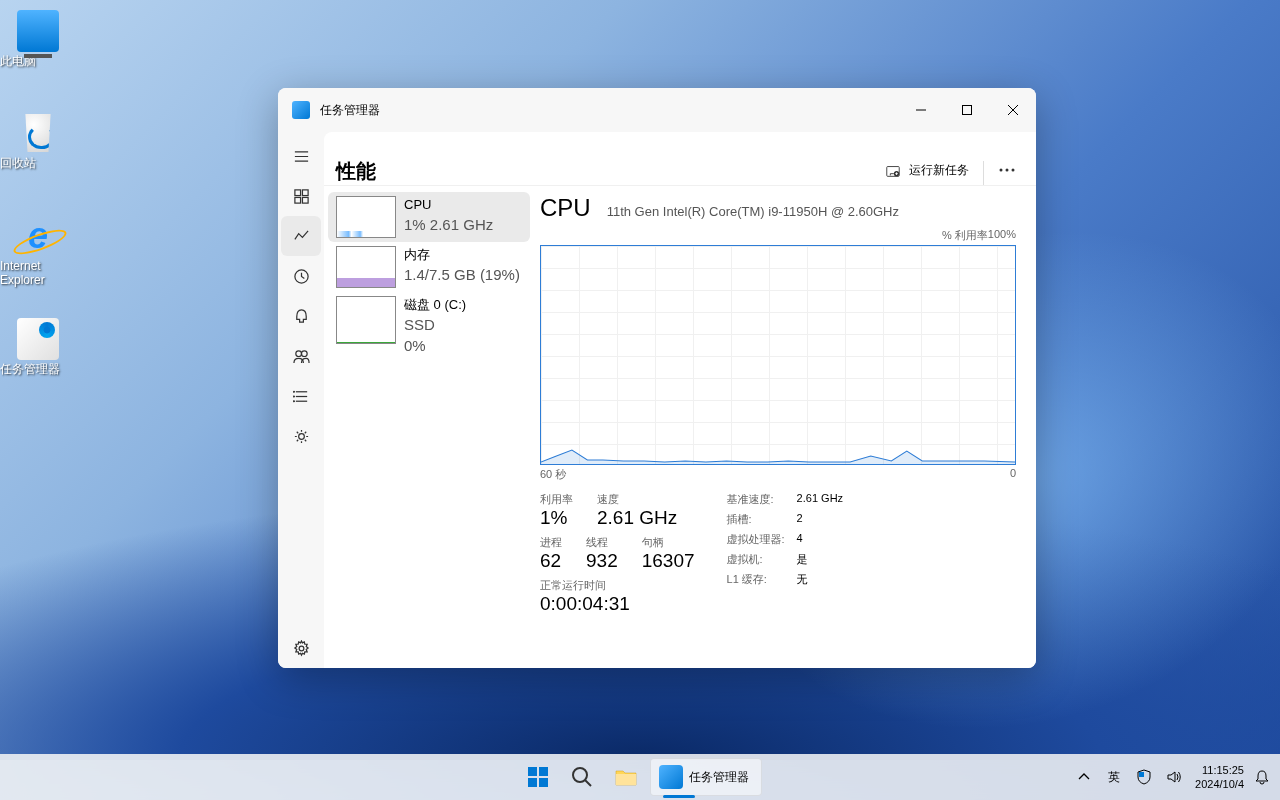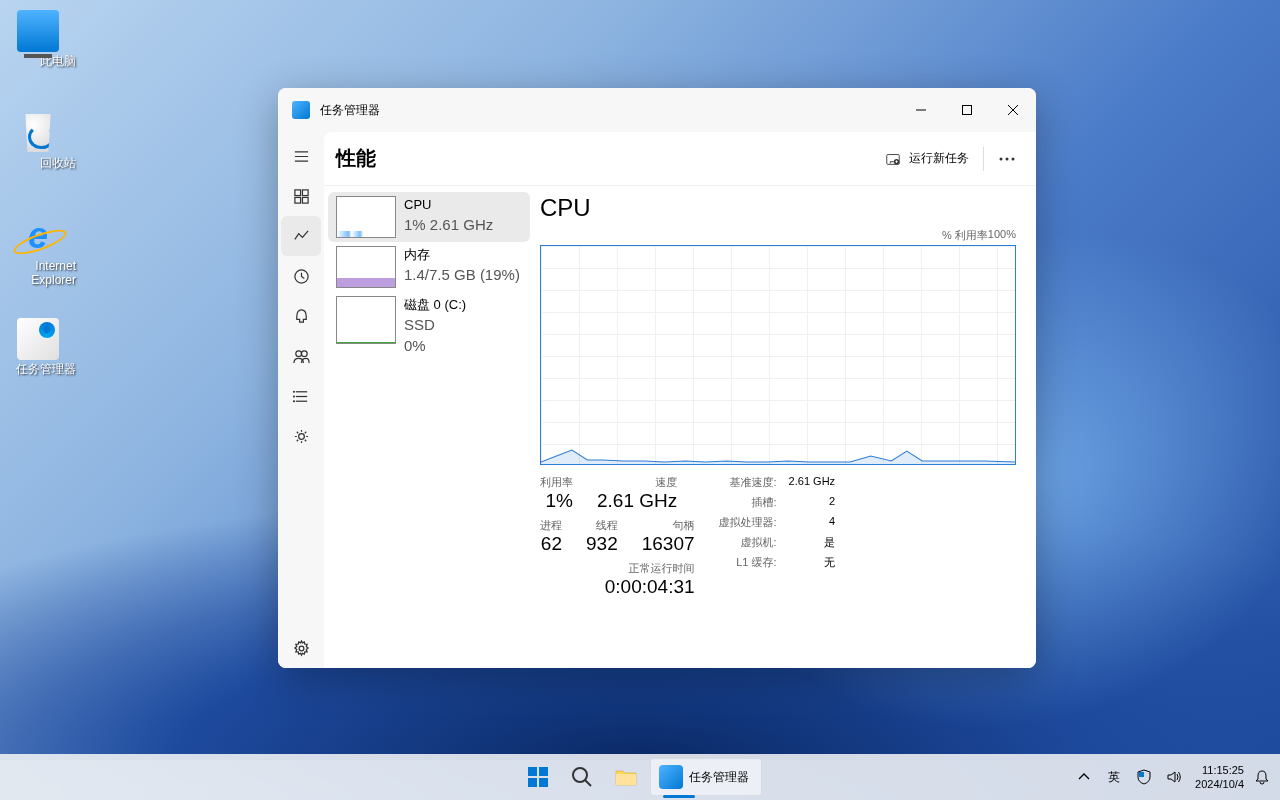--- a/index.html
+++ b/index.html
@@ -1,21 +1,21 @@
 <!DOCTYPE html>
 <html><head>
 <meta charset="utf-8">
 <style>
   * { box-sizing: border-box; margin: 0; padding: 0; font-family: "Segoe UI", "Microsoft YaHei", sans-serif; }
   body { width: 1280px; height: 800px; overflow: hidden; position: relative; background: #a8c8e8; }
   .wallpaper { position: absolute; inset: 0; background: linear-gradient(135deg, #b8d4f0 0%, #8db4e0 30%, #4a7bc8 60%, #1e4a9e 100%); }
   .wallpaper::before { content: ""; position: absolute; left: 0; bottom: 40px; width: 100%; height: 70%; background: radial-gradient(ellipse 120% 80% at 50% 100%, #0a2966 0%, #1e4a9e 30%, transparent 60%); }
   .wallpaper::after { content:""; position:absolute; left:40%; bottom:10%; width:80%; height:60%; background: radial-gradient(ellipse 60% 100% at 50% 50%, rgba(140,200,255,0.6) 0%, transparent 50%); border-radius:50%; transform:rotate(-20deg); }
   
-  .desktop-icon { position: absolute; width: 76px; text-align: right; cursor: pointer; }
+  .desktop-icon { position: absolute; width: 76px; text-align: left; cursor: pointer; }
   .desktop-icon .di-img { width: 42px; height: 42px; margin: 0 auto 2px; }
   .desktop-icon .di-label { color: #fff; font-size: 12px; text-shadow: 1px 1px 2px rgba(0,0,0,0.8); line-height: 1.2; }
   
   .di-pc { left: 0; top: 10px; }
   .di-recycle { left: 0; top: 112px; }
   .di-ie { left: 0; top: 215px; }
   .di-cpanel { left: 0; top: 318px; }
   
   .di-pc .di-img { background: linear-gradient(180deg, #4fb3ff, #0078d4); border-radius: 4px; position: relative; }
   .di-pc .di-img::after { content:""; position:absolute; left:50%; bottom:-6px; transform:translateX(-50%); width:28px; height:4px; background:#555; }
@@ -38,21 +38,21 @@
   
   .content { flex:1; display:flex; overflow:hidden;}
   
   .navrail { width: 46px; background:#f7f7f7; display:flex; flex-direction:column; align-items:center; padding-top:4px;}
   .nr-btn { width: 40px; height: 40px; display:flex; align-items:center; justify-content:center; border-radius:6px; cursor:pointer; color:#333;}
   .nr-btn.active { background:#eaeaea;}
   .nr-btn svg { width: 17px; height: 17px; stroke:currentColor; fill:none; stroke-width:1.3;}
   .nr-spacer { flex:1;}
   
   .main { flex:1; display:flex; flex-direction:column; background:#fff; border-top-left-radius:8px; overflow:hidden;}
-  .pageheader { height: 54px; display:flex; align-items:center; padding:0 12px; border-bottom:1px solid #f0f0f0;}
+  .pageheader { height: 54px; display:flex; align-items:flex-end; padding:0 12px; border-bottom:1px solid #f0f0f0;}
   .ph-title { font-size: 20px; font-weight:600; color:#000;}
   .ph-spacer { flex:1;}
   .ph-newtask { display:flex; align-items:center; gap:8px; font-size:12px; padding:6px 8px; border-radius:4px; cursor:pointer;}
   .ph-newtask svg{width:16px;height:16px;}
   .ph-divider{width:1px;height:24px;background:#ddd;margin:0 6px;}
   .ph-more { width:34px; height:30px; display:flex; align-items:center; justify-content:center; cursor:pointer; border-radius:4px;}
   
   .split { flex:1; display:flex;}
   
   .perf-list { width: 210px; padding: 6px 4px; display:flex; flex-direction:column;}
@@ -73,21 +73,21 @@
   .pd-header { display:flex; align-items:baseline; gap:16px; margin-bottom:2px;}
   .pd-h-big { font-size: 24px; font-weight:400;}
   .pd-h-model { font-size: 13px; color:#555; white-space:nowrap;}
   .pd-chartlabels { display:flex; justify-content:flex-end; font-size:11px; color:#666; margin-top:4px;}
   .pd-chart { height: 220px; border:1px solid #2e7dd6; background:#fff; position:relative; margin-top:2px;}
   .pd-chart-grid { position:absolute; inset:0; background-image: linear-gradient(to right, #f0f0f0 1px, transparent 1px), linear-gradient(to bottom, #f0f0f0 1px, transparent 1px); background-size: 38px 22px;}
   .pd-chart-line { position:absolute; left:0; right:0; bottom:0; height:20px;}
   .pd-chart-line svg{width:100%;height:100%;}
   .pd-chart-xaxis { display:flex; justify-content:space-between; font-size:11px; color:#666; margin-top:2px;}
   
-  .pd-stats { display:flex; gap:24px; margin-top:10px; flex-wrap:wrap;text-align:right;}
+  .pd-stats { display:flex; gap:32px; margin-top:10px; flex-wrap:wrap;}
   .pd-col { display:flex; flex-direction:column; gap:6px;}
   .pd-bigstats { display:flex; gap:24px;}
   .pd-stat .lab { font-size:11px; color:#666;}
   .pd-stat .val { font-size:19px; color:#000;}
   .pd-rightcol { display:grid; grid-template-columns:auto auto; column-gap:12px; row-gap:5px; font-size:11px; align-content:start;}
   .pd-rightcol .rl { color:#666;}
   .pd-rightcol .rv { color:#000;}
   .pd-uptime { }
   .pd-uptime .lab{font-size:11px;color:#666;}
   .pd-uptime .val{font-size:19px;}
@@ -263,33 +263,38 @@
             <div class="pi-text">
               <div class="pi-name">磁盘 0 (C:)</div>
               <div class="pi-sub">SSD</div>
               <div class="pi-sub">0%</div>
             </div>
           </div>
         </div>
         <div class="perf-detail">
           <div class="pd-header">
             <div class="pd-h-big">CPU</div>
+            <div class="pd-h-model">11th Gen Intel(R) Core(TM) i9-11950H @ 2.60GHz</div>
           </div>
           <div class="pd-chartlabels">
             <span>% 利用率</span>
             <span>100%</span>
           </div>
           <div class="pd-chart">
             <div class="pd-chart-grid"></div>
             <div class="pd-chart-line">
               <svg viewBox="0 0 460 20" preserveAspectRatio="none">
                 <polyline points="0,18 15,12 30,6 45,16 60,16 80,17 100,17 120,18 140,17 160,18 180,17 200,18 220,18 240,17 260,18 280,18 300,18 320,12 340,17 355,7 370,17 400,17 430,17 460,18" fill="none" stroke="#2e7dd6" stroke-width="1"></polyline>
                 <polyline points="0,18 15,12 30,6 45,16 60,16 80,17 100,17 120,18 140,17 160,18 180,17 200,18 220,18 240,17 260,18 280,18 300,18 320,12 340,17 355,7 370,17 400,17 430,17 460,18 460,20 0,20" fill="#2e7dd6" opacity="0.15"></polyline>
               </svg>
             </div>
+          </div>
+          <div class="pd-chart-xaxis">
+            <span>60 秒</span>
+            <span>0</span>
           </div>
           <div class="pd-stats">
             <div class="pd-col">
               <div class="pd-bigstats">
                 <div class="pd-stat">
                   <div class="lab">利用率</div>
                   <div class="val">1%</div>
                 </div>
                 <div class="pd-stat">
                   <div class="lab">速度</div>

